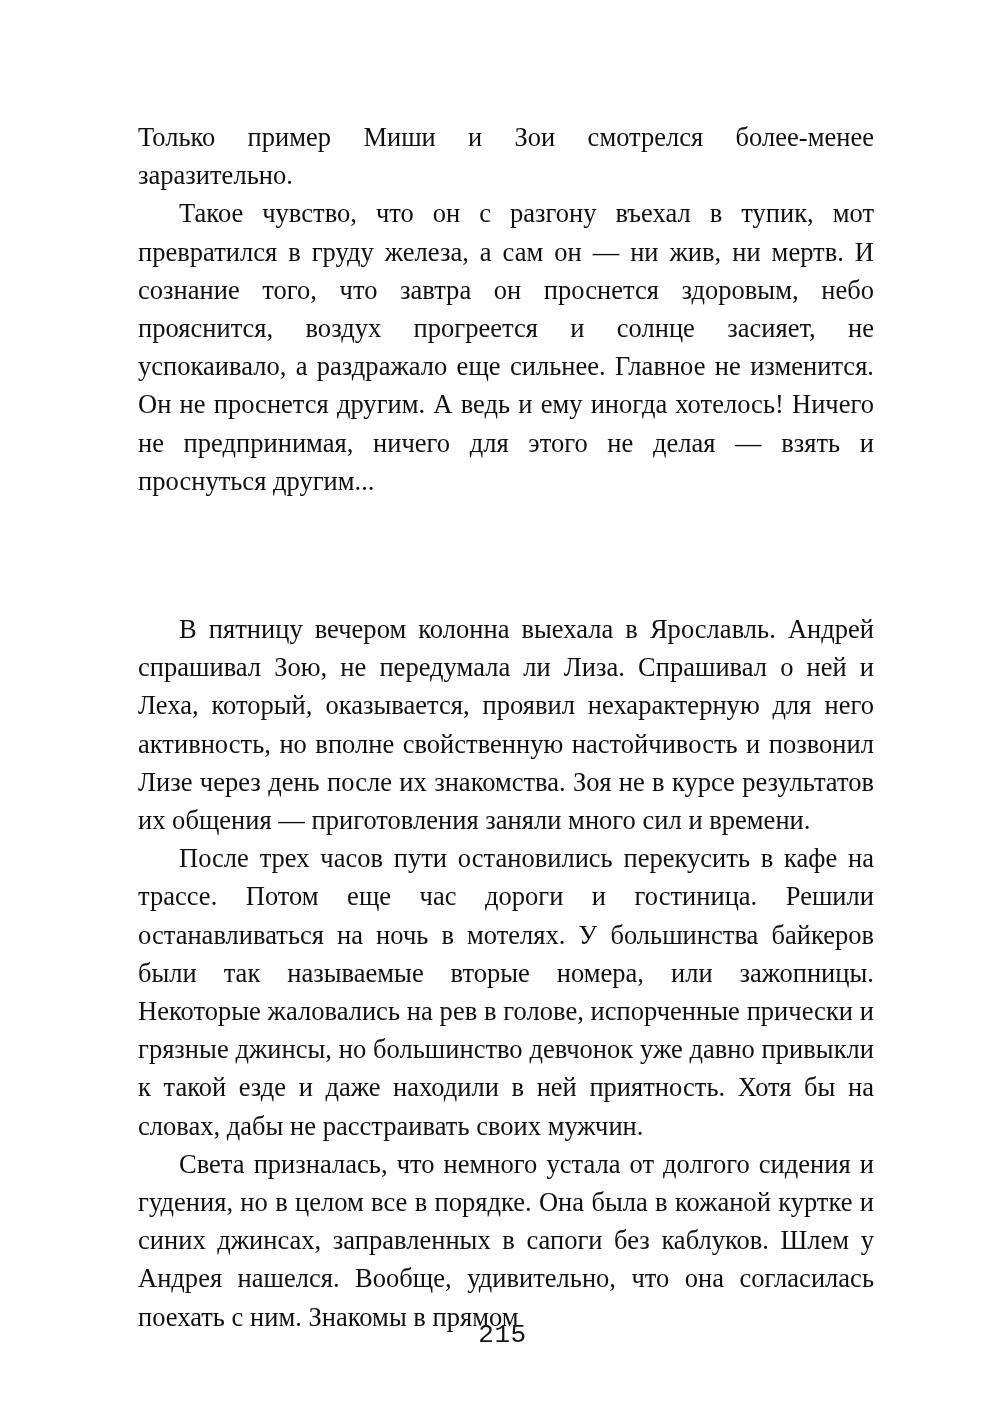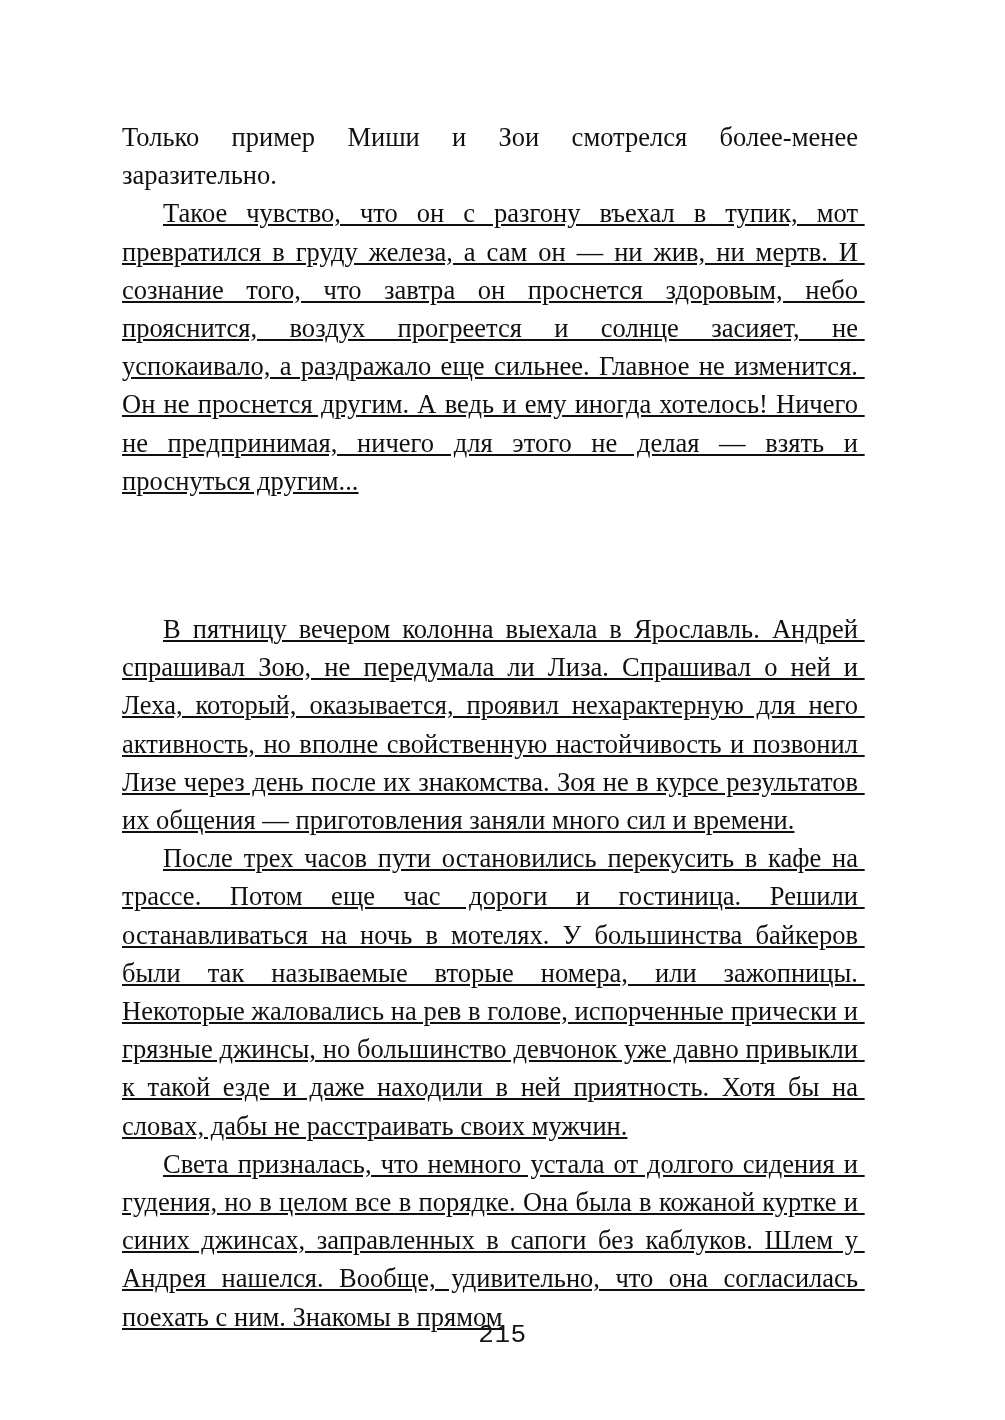--- a/index.html
+++ b/index.html
@@ -11,42 +11,41 @@
   .page {
     position: relative;
     width: 1005px;
     height: 1420px;
     background: #ffffff;
     overflow: hidden;
     box-sizing: border-box;
   }
   .text-column {
     position: absolute;
-    left: 122px;
+    left: 138px;
     top: 118px;
     width: 736px;
   }
   .para {
     font-family: "Liberation Serif", "DejaVu Serif", serif;
     font-size: 26.5px;
     line-height: 38.2px;
     color: #100f12;
     text-align: justify;
     text-justify: inter-word;
     margin: 0;
     padding: 0;
     text-indent: 0;
     -webkit-hyphens: none;
     hyphens: none;
     white-space: pre-wrap;
     letter-spacing: 0.02px;
   }
   .para.indent {
     text-indent: 41px;
-    text-decoration: underline;
   }
   .section-heading {
     font-family: "Liberation Sans", "DejaVu Sans", sans-serif;
     font-size: 34px;
     line-height: 40px;
     font-weight: 400;
     color: #141317;
     margin: 0;
     padding: 0;
     letter-spacing: 0.3px;

